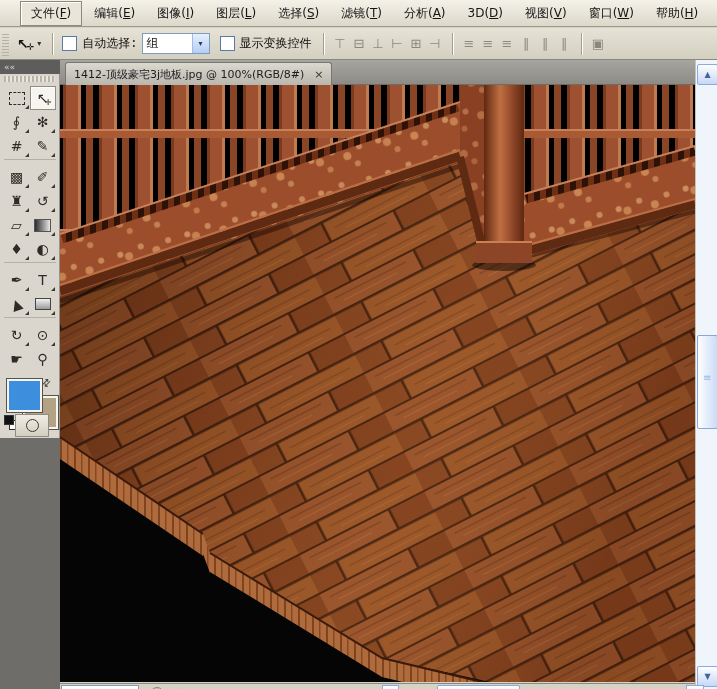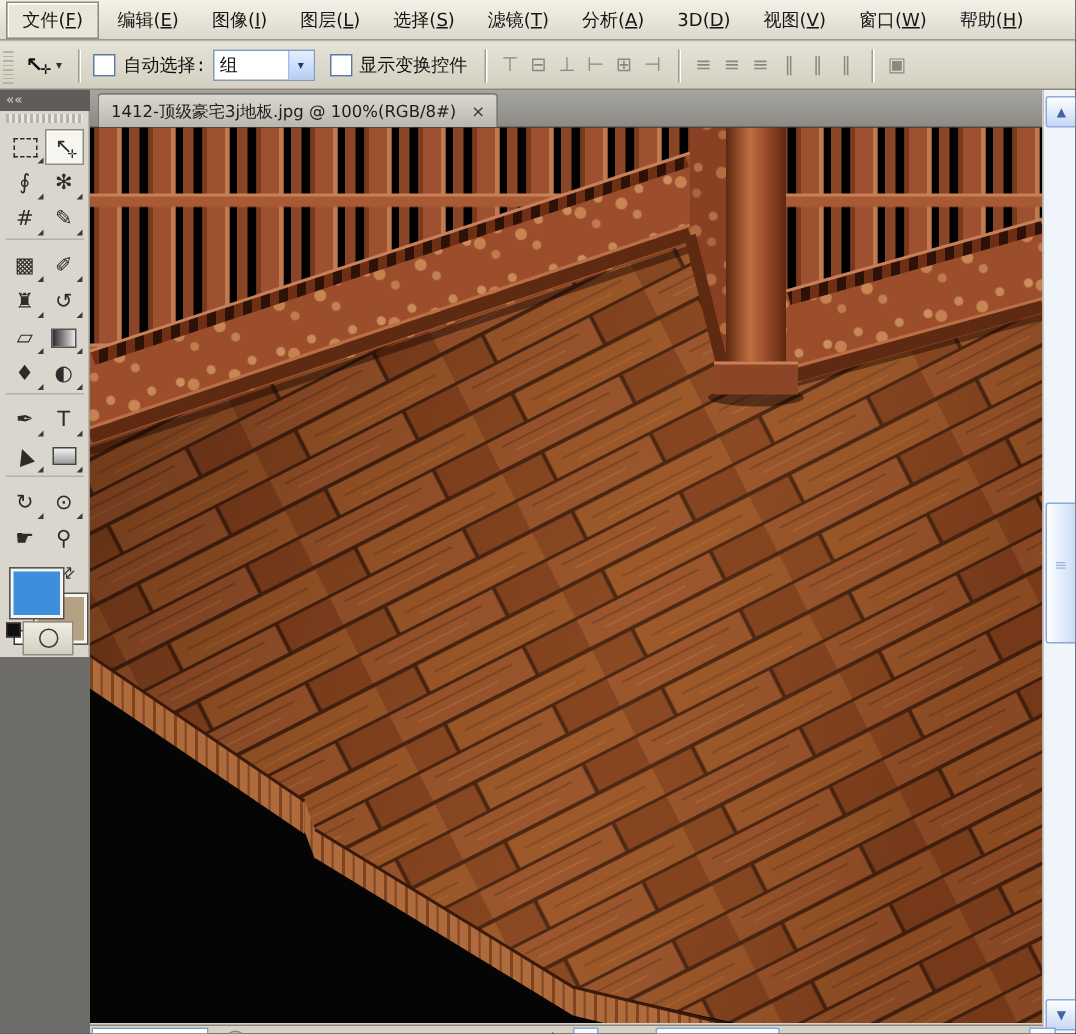--- a/index.html
+++ b/index.html
@@ -2,21 +2,21 @@
 <html><head>
 <meta charset="utf-8">
 <style>
   html,body{margin:0;padding:0;background:#444;}
   .page{position:relative;width:717px;height:689px;overflow:hidden;background:#d6d2c6;
         font-family:"DejaVu Sans","Liberation Sans",sans-serif;font-size:12px;color:#111;
         -webkit-user-select:none;user-select:none;}
   
   .menubar{position:absolute;left:0;top:0;width:717px;height:27px;
            background:linear-gradient(#f4f1e8,#dcd8ca);border-bottom:1px solid #9b988c;
-           display:flex;align-items:center;padding-left:4px;box-sizing:border-box;}
+           display:flex;align-items:center;padding-left:20px;box-sizing:border-box;}
   .menu-item{padding:3px 10px;margin-right:2px;white-space:nowrap;color:#151515;}
   .menu-item.active{border:1px solid #8b887c;background:#e9e5d8;box-shadow:inset 1px 1px 0 #fff;}
   
   .optionsbar{position:absolute;left:0;top:28px;width:717px;height:32px;
               background:linear-gradient(#e6e2d5,#d3cfc1);border-bottom:1px solid #8b887d;
               display:flex;align-items:center;box-sizing:border-box;}
   .grip{width:7px;height:24px;margin:0 4px 0 2px;
         background:repeating-linear-gradient(0deg,#b4b1a5 0 1px,transparent 1px 3px);}
   .tool-badge{display:flex;align-items:center;margin:0 4px;}
   .tb-g{font-size:14px;font-weight:bold;line-height:14px;}

